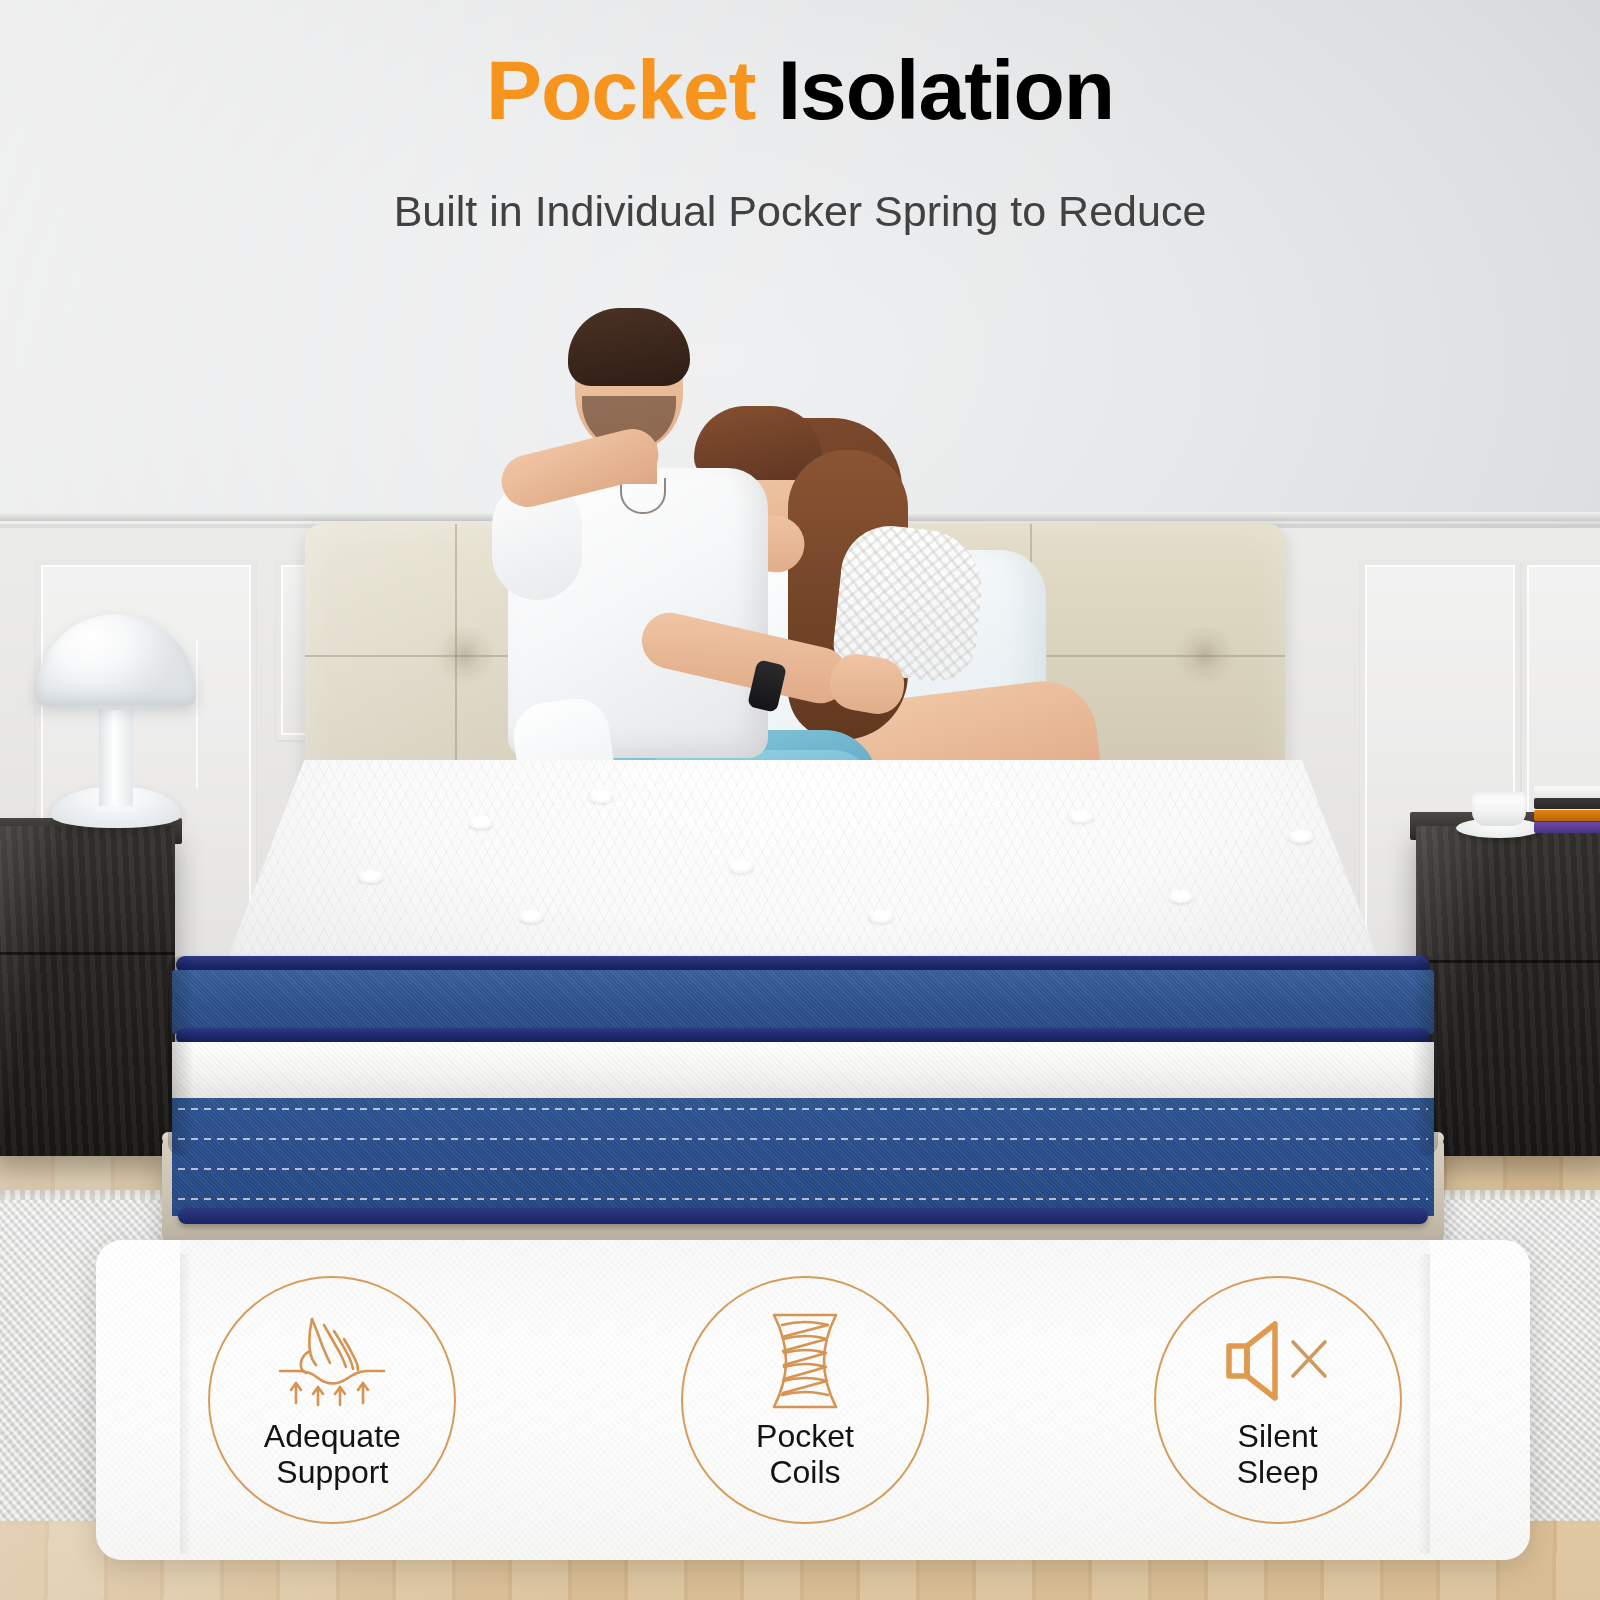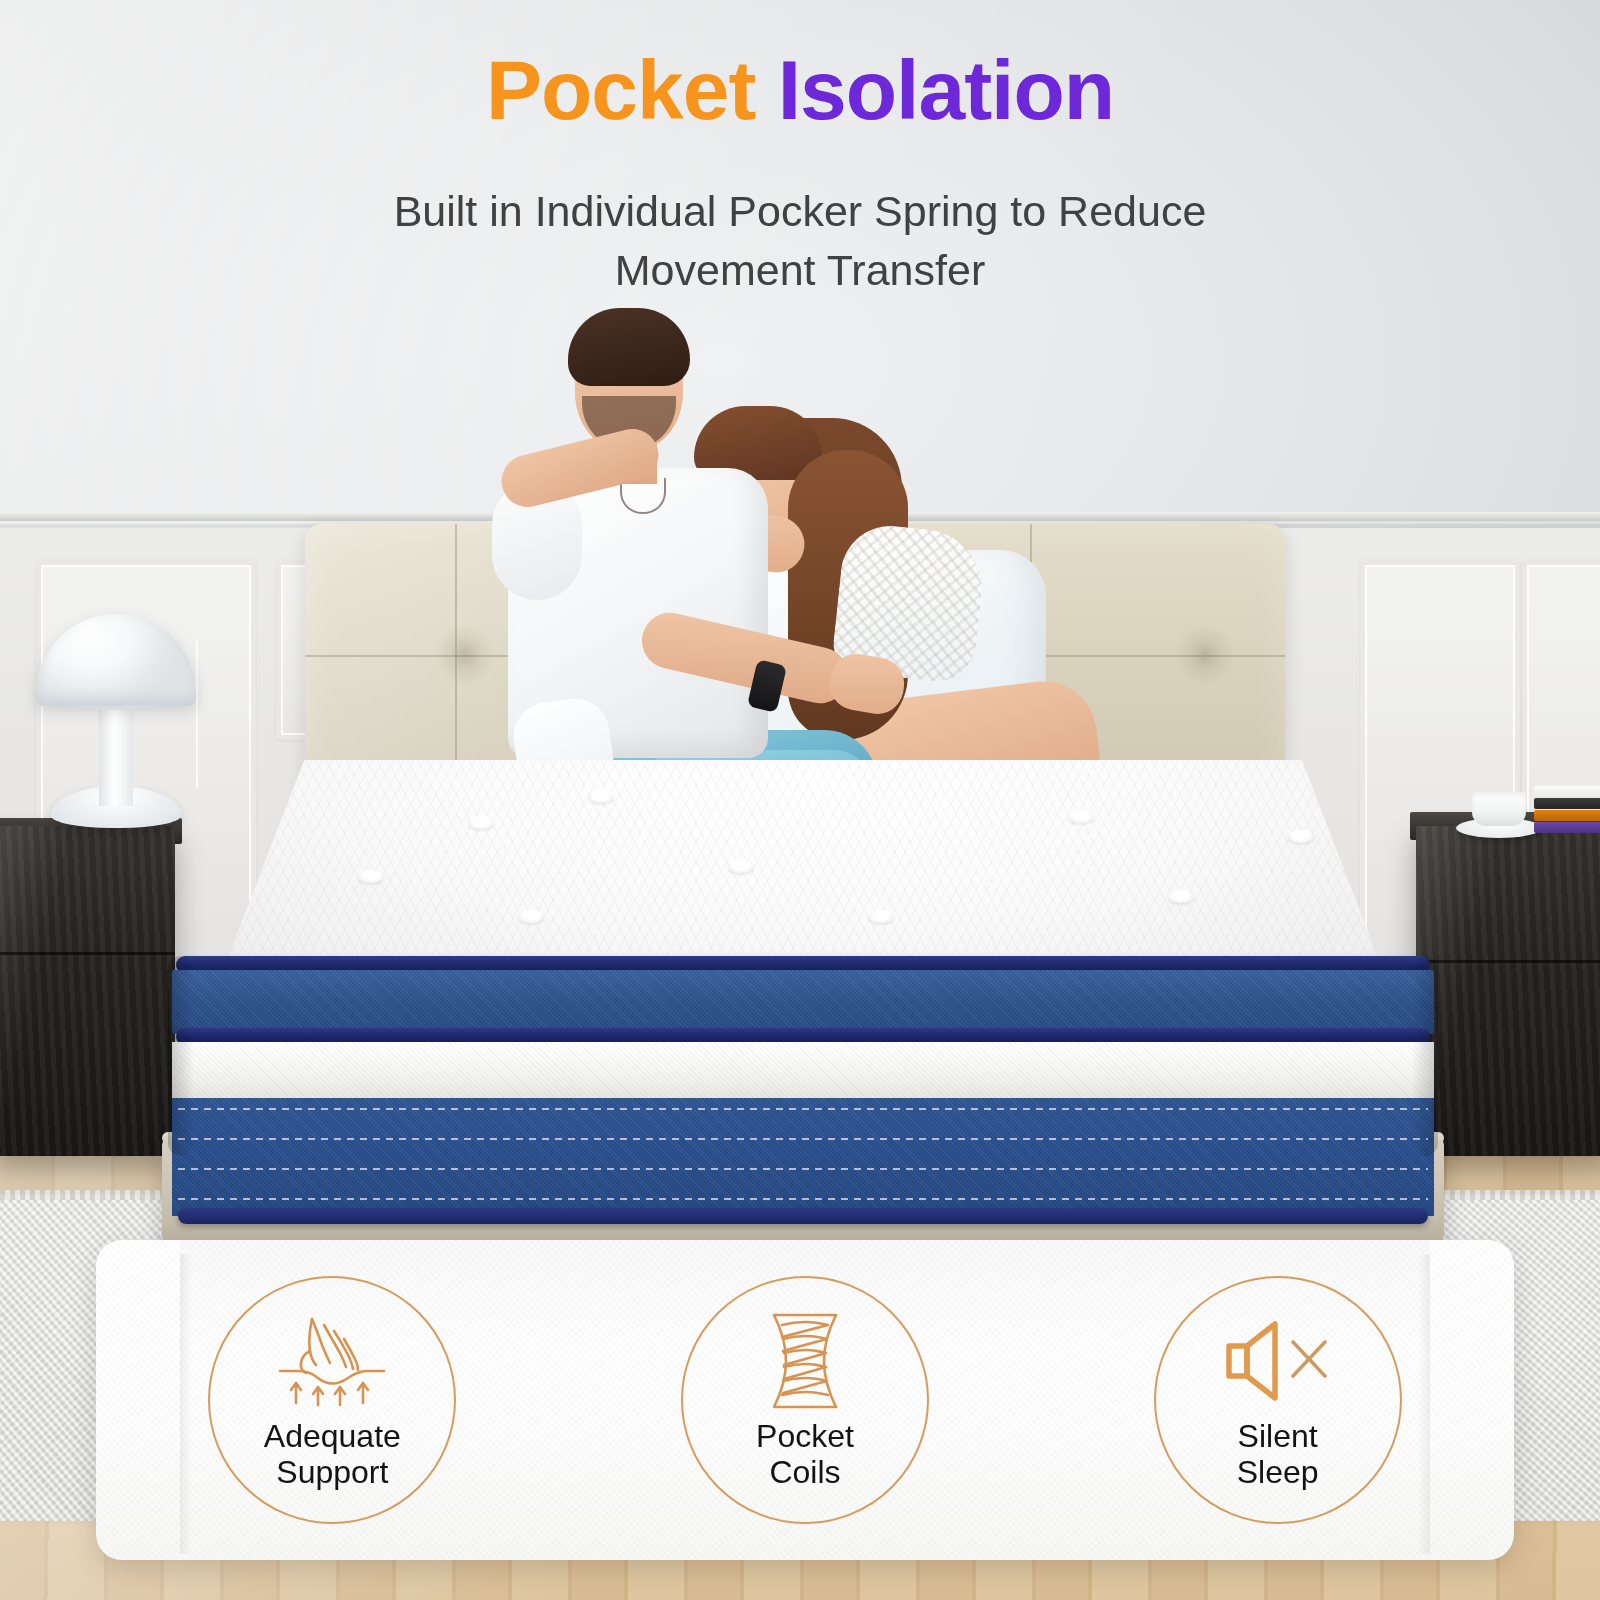--- a/index.html
+++ b/index.html
@@ -313,36 +313,37 @@
     left:300px;top:500px;width:190px;height:100px;border-radius:40px 40px 50px 50px;
     background:linear-gradient(160deg,#f6fafb,#e0eaee);
   }
 
   
   .headline{
     position:absolute;left:0;top:48px;width:1600px;text-align:center;
     font-size:84px;font-weight:bold;letter-spacing:-1px;line-height:1.0;
   }
   .h-accent{color:#F7941E;}
-  .h-main{color:#6d28d9;}
+  .h-main{color:#000000;}
   .subtitle{
     position:absolute;left:300px;top:182px;width:1000px;text-align:center;
     font-size:43px;font-weight:normal;line-height:1.38;color:#414141;
   }
 
   
   .card{
     position:absolute;left:96px;top:1240px;width:1418px;height:320px;
     border-radius:26px;
     background:
       repeating-linear-gradient(47deg, rgba(0,0,0,.022) 0 1px, rgba(255,255,255,0) 1px 5px),
       repeating-linear-gradient(-47deg, rgba(0,0,0,.016) 0 1px, rgba(255,255,255,0) 1px 5px),
       linear-gradient(180deg,#ffffff 0%,#fdfdfd 60%,#f7f7f6 100%);
     box-shadow:0 8px 28px rgba(0,0,0,.14);
     overflow:hidden;
+    padding-left:16px;
   }
   .card-inner-edge{
     position:absolute;left:84px;top:-14px;width:1250px;height:120px;
     border-radius:18px;
     background:linear-gradient(180deg, rgba(0,0,0,.05), rgba(0,0,0,0));
     opacity:.55;
   }
   .card-inner-edge2{
     position:absolute;left:84px;top:14px;width:12px;height:300px;
     background:linear-gradient(90deg, rgba(0,0,0,.06), rgba(0,0,0,0));
@@ -480,21 +481,20 @@
     <div class="mt-bottom" style="top:448px;"></div>
     <div class="mt-cap left"></div>
     <div class="mt-cap right"></div>
   </div>
 
   <div class="headline">
     <span class="h-accent">Pocket</span><span> </span><span class="h-main">Isolation</span>
   </div>
   <div class="subtitle">
     <div>Built in Individual Pocker Spring to Reduce</div>
-    <div>Movement Transfer</div>
   </div>
 
   <div class="card">
     <div class="card-inner-edge"></div>
     <div class="card-inner-edge2"></div>
     <div class="card-inner-edge3"></div>
 
     <div class="features">
 
       <div class="badge">

